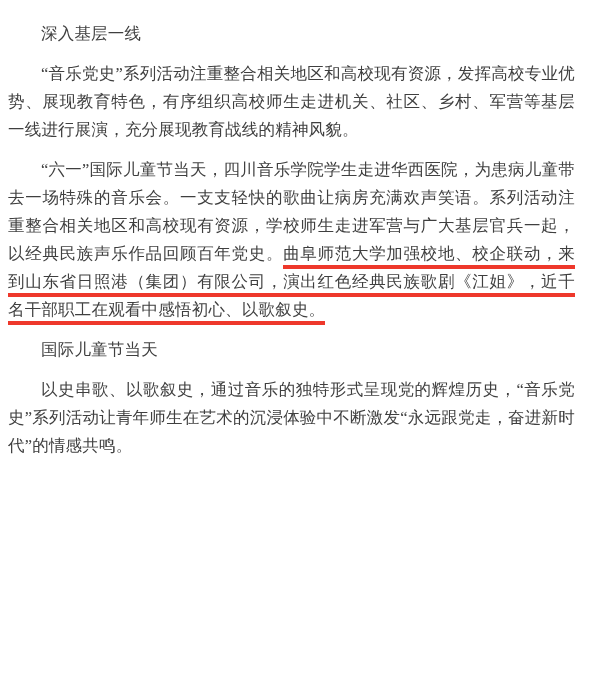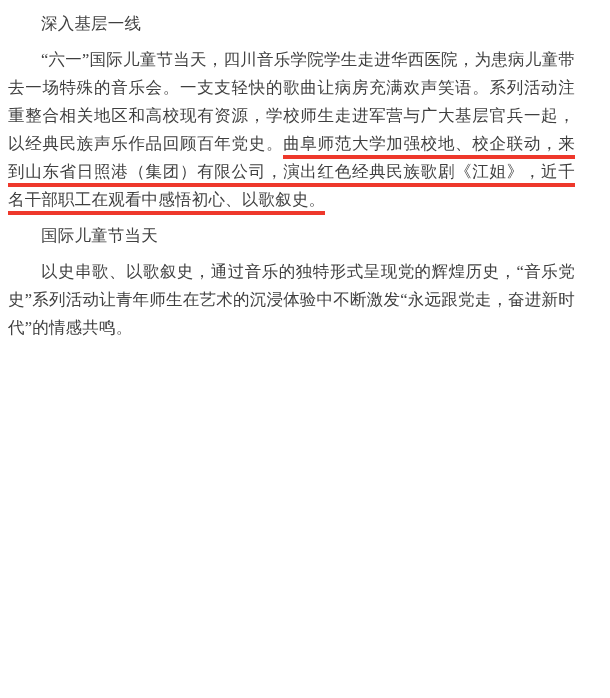--- a/index.html
+++ b/index.html
@@ -16,35 +16,36 @@
     box-sizing: border-box;
     width: 610px;
     padding: 8px 35px 0 8px;
     font-family: "Liberation Serif", "DejaVu Serif", serif;
     font-size: 16.5px;
     line-height: 28px;
     text-align: justify;
     letter-spacing: 0.2px;
   }
   .article p.block {
-    margin: 2px 0 8px 0;
+    margin: 12px 0 8px 0;
     text-indent: 2em;
   }
   .article p.block:last-child {
     margin-bottom: 0;
   }
   .red-underline {
     padding-bottom: 2px;
     border-bottom-width: 4px;
     border-bottom-style: solid;
   }
 </style>
 </head>
 <body style="background: rgb(255, 255, 255);">
 
 <div class="article" style="color: rgb(63, 63, 63);">
   <div>
       <p class="block heading"><span>深入基层一线</span></p>
+      <p class="block paragraph"><span>“音乐党史”系列活动注重整合相关地区和高校现有资源，发挥高校专业优势、展现教育特色，有序组织高校师生走进机关、社区、乡村、军营等基层一线进行展演，充分展现教育战线的精神风貌。</span></p>
       <p class="block paragraph"><span>“六一”国际儿童节当天，四川音乐学院学生走进华西医院，为患病儿童带去一场特殊的音乐会。一支支轻快的歌曲让病房充满欢声笑语。系列活动注重整合相关地区和高校现有资源，学校师生走进军营与广大基层官兵一起，以经典民族声乐作品回顾百年党史。</span><span class="red-underline" style="border-bottom-color: rgb(238, 56, 43);">曲阜师范大学加强校地、校企联动，来到山东省日照港（集团）有限公司，演出红色经典民族歌剧《江姐》，近千名干部职工在观看中感悟初心、以歌叙史。</span></p>
       <p class="block heading"><span>国际儿童节当天</span></p>
       <p class="block paragraph"><span>以史串歌、以歌叙史，通过音乐的独特形式呈现党的辉煌历史，“音乐党史”系列活动让青年师生在艺术的沉浸体验中不断激发“永远跟党走，奋进新时代”的情感共鸣。</span></p>
     </div>
 </div>
 
 </body></html>

